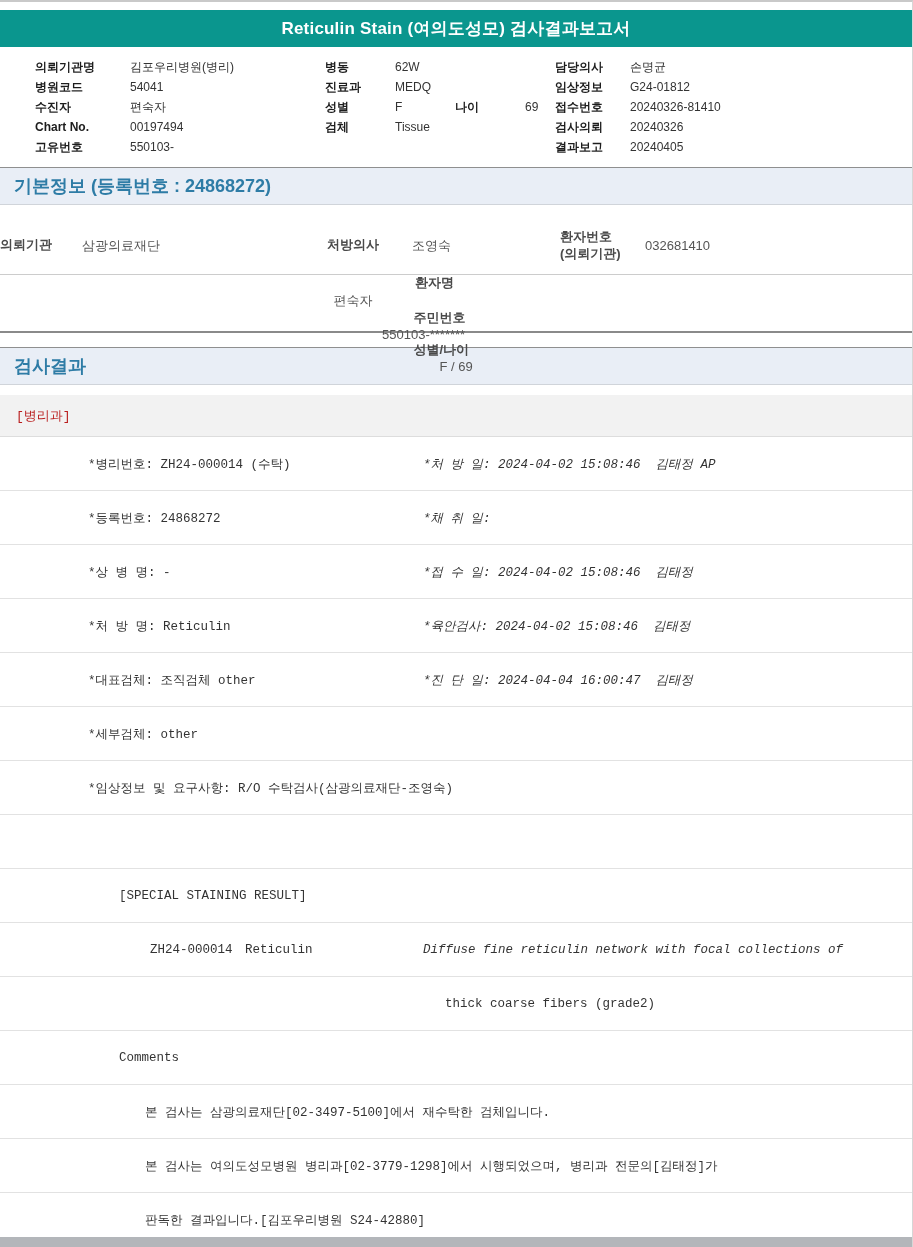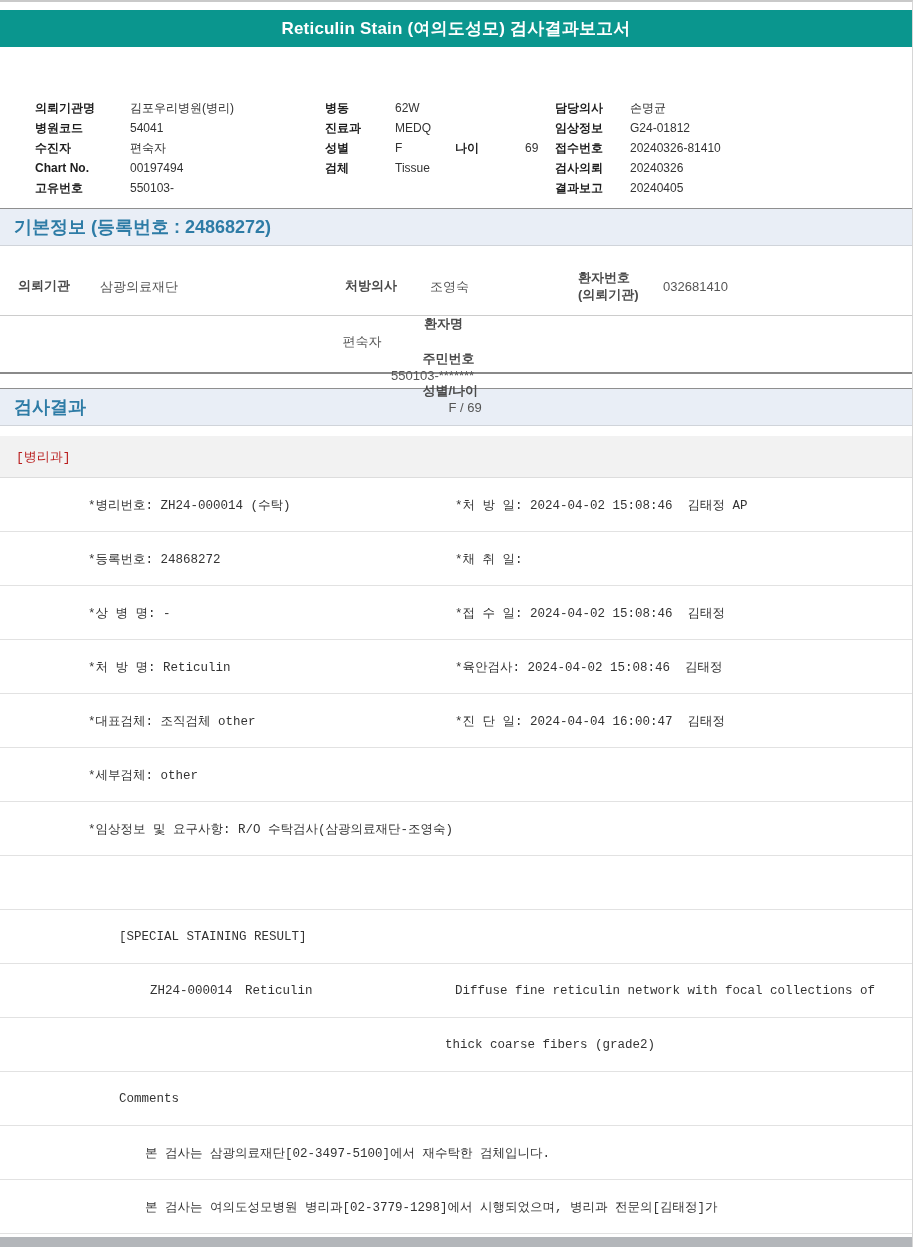--- a/index.html
+++ b/index.html
@@ -20,21 +20,21 @@
     background: #0a968e;
     color: #ffffff;
     display: flex;
     align-items: center;
     justify-content: center;
     font-weight: bold;
     font-size: 17px;
     letter-spacing: 0.2px;
   }
   
-  .hdr { position: relative; height: 120px; margin-top: 41px; }
+  .hdr { position: relative; height: 120px; }
   .hcol { position: absolute; top: 10px; }
   .hcol1 { left: 35px;  width: 285px; }
   .hcol2 { left: 325px; width: 228px; }
   .hcol3 { left: 555px; width: 345px; }
   .hrow { display: flex; height: 20px; align-items: center; font-size: 12px; }
   .hlabel { font-weight: bold; color: #1d1d1d; }
   .hcol1 .hlabel { width: 95px; }
   .hcol2 .hlabel { width: 70px; }
   .hcol3 .hlabel { width: 75px; }
   .hvalue { color: #333333; }
@@ -53,21 +53,20 @@
     font-size: 18px;
     font-weight: bold;
   }
   .secbar.results { margin-top: 14px; }
   
   .bi-table { margin-top: 12px; border-bottom: 2px solid #8a8a8a; }
   .bi-row {
     display: flex;
     align-items: center;
     height: 57px;
-    padding-left: 18px;
     font-size: 13px;
   }
   .bi-row + .bi-row { border-top: 1px solid #cccccc; flex-direction: column; }
   .bi-label { font-weight: bold; color: #4a4a4a; white-space: pre-line; line-height: 1.3; }
   .bi-value { color: #555555; }
   .bw-l1 { width: 82px; }
   .bw-v1 { width: 245px; }
   .bw-l2 { width: 85px; }
   .bw-v2 { width: 148px; }
   .bw-l3 { width: 85px; }
@@ -90,21 +89,21 @@
     position: relative;
     height: 54px;
     border-bottom: 1px solid #e2e2e2;
     font-family: "Liberation Mono", "DejaVu Sans Mono", monospace;
     font-size: 12.5px;
     color: #333333;
     padding-left: 8px;
   }
   .rrow .seg { position: absolute; top: 50%; transform: translateY(-50%); white-space: pre; }
   .x-main  { left: 88px; }
-  .x-right { left: 455px; }
+  .x-right { left: 423px; font-style: italic; }
   .x-ind2  { left: 119px; }
   .x-ind3  { left: 145px; }
   .x-code  { left: 150px; }
   .x-stain { left: 245px; }
   .x-line2 { left: 445px; }
   
   .footer-bar {
     position: absolute;
     left: 0; right: 0; bottom: 0;
     height: 10px;

